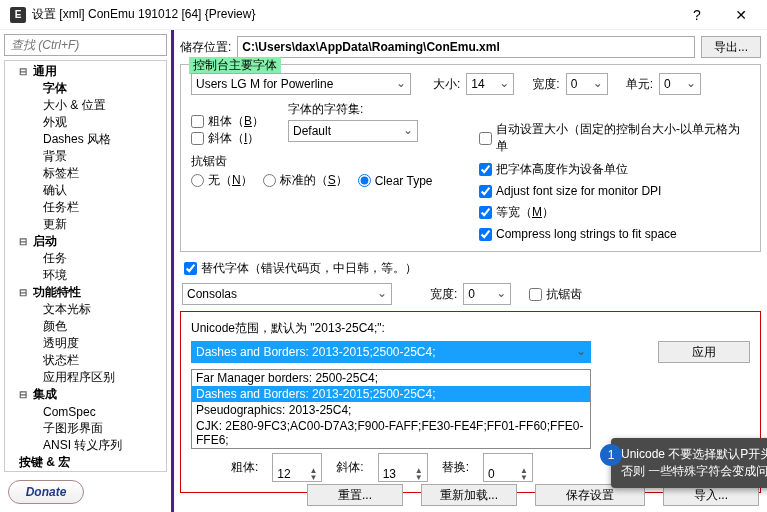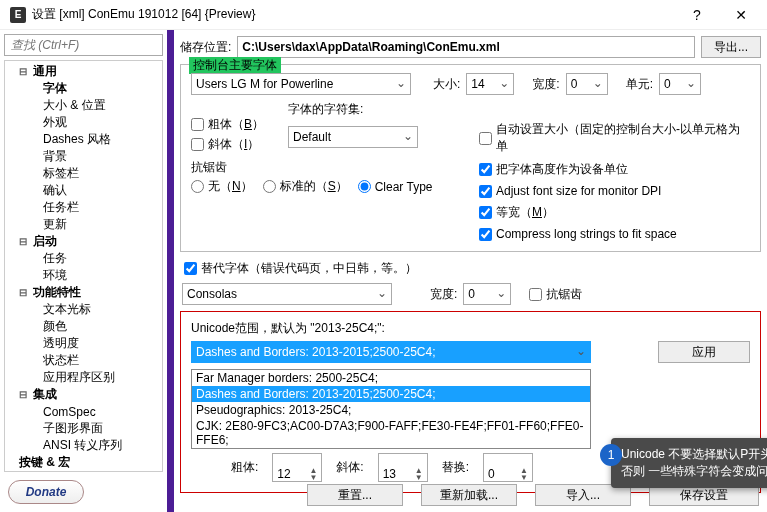--- a/index.html
+++ b/index.html
@@ -4,41 +4,41 @@
 <style>
   * { box-sizing: border-box; margin: 0; padding: 0; font-family: "Microsoft YaHei", "Segoe UI", sans-serif; font-size: 12px; }
   body { background: #fff; width: 767px; height: 512px; overflow: hidden; position: relative; }
 
   .titlebar { height: 30px; background: #fff; border-bottom: 1px solid #eee; display: flex; align-items: center; padding: 0 4px; }
   .titlebar .app-icon { width: 16px; height: 16px; background: #333; display: inline-flex; margin: 0 6px; border-radius:2px; align-items:center; justify-content:center; color:#fff; font-weight:bold; font-size:10px;}
   .titlebar .title { flex: 1; font-size: 12px; color: #000; }
   .titlebar .winbtn { width: 44px; height: 30px; display: inline-flex; align-items: center; justify-content: center; font-size: 14px; }
 
   .main { display: flex; height: calc(512px - 30px); }
-  .sidebar { width: 174px; border-right: 7px solid #4c1d95; display:flex; flex-direction:column; }
+  .sidebar { width: 174px; border-right: 3px solid #4c1d95; display:flex; flex-direction:column; }
   .search-wrap { padding: 4px; }
   .search { width: 100%; height: 22px; border: 1px solid #aaa; padding: 0 6px; font-style: italic; color: #777; }
   .tree { flex:1; overflow: auto; padding: 2px 4px 4px 4px; border: 1px solid #ccc; margin: 0 4px; }
   .tree-item { display:flex; align-items:center; height: 17px; padding-left: 10px; cursor: default; white-space: nowrap; }
   .tree-item.level1 { padding-left: 10px; font-weight:bold; color:#000; }
   .tree-item.level2 { padding-left: 34px; color:#000; }
   .tree-item.bold { font-weight: bold; }
   .tree-expander { width:12px; display:inline-block; color:#666; font-size:10px; margin-right:2px;}
   .donate-wrap { padding: 8px; }
   .donate { width: 76px; height: 24px; border-radius: 12px; border: 1px solid #a88; background: linear-gradient(#fff,#eee); font-style: italic; font-weight: bold; color: #223a84; }
 
   .content { flex: 1; padding: 6px 6px 6px 6px; position: relative; }
   .row { display:flex; align-items:center; gap:6px; margin-bottom:6px; }
   .label { white-space: nowrap; }
   .path-input { flex:1; height:22px; border:1px solid #aaa; padding:0 4px;font-weight:bold; }
   .btn { height:22px; min-width:60px; border:1px solid #aaa; background:#eee; padding:0 10px; }
   .btn.wide { min-width: 92px; }
 
   .group { border:1px solid #bbb; padding:8px 10px 10px 10px; margin-bottom:8px; position: relative; }
-  .group-title { position:absolute; top:-8px; left:8px; background:#22c55e; padding:0 4px; font-size:12px; }
+  .group-title { position:absolute; top:-8px; left:8px; background:#86efac; padding:0 4px; font-size:12px; }
   .combo { height:22px; border:1px solid #aaa; padding:0 20px 0 4px; background:#fff; position:relative; display:flex; align-items:center; }
   .combo::after { content:"⌄"; position:absolute; right:4px; top:2px; font-size:12px; color:#555; }
   .numbox { width:50px; height:29px; border:1px solid #aaa; padding:0 4px; display:flex; align-items:flex-end; justify-content:space-between; }
   .numbox .spin { font-size:8px; line-height:7px; color:#555; }
 
   .chk { display:inline-flex; align-items:center; gap:4px; }
   .chk input { width:13px; height:13px; }
   .rad { display:inline-flex; align-items:center; gap:4px; }
   .rad input { width:13px; height:13px; }
   .font-group-inner { display:flex; gap:18px; }
@@ -191,21 +191,21 @@
       </div>
 
       <div class="font-group-inner">
         <div class="font-left">
           <div class="row" style="gap:24px">
             <label class="chk">
                 <input type="checkbox" style="">
                 <span><span>粗体（</span><span class="underline-key">B</span><span>）</span></span>
               </label>
             <div>
-              <div class="label" style="margin-bottom:8px">字体的字符集:</div>
+              <div class="label" style="margin-bottom:2px">字体的字符集:</div>
               <div class="combo" style="width:130px">
                   <span>Default</span>
                 </div>
             </div>
           </div>
           <div class="row" style="margin-top:-18px">
             <label class="chk">
                 <input type="checkbox" style="">
                 <span><span>斜体（</span><span class="underline-key">I</span><span>）</span></span>
               </label>
@@ -303,22 +303,22 @@
         <div class="numbox">
             <span>0</span>
             <span class="spin">▲<br>▼</span>
           </div>
       </div>
     </div>
 
     <div class="footer-btns">
       <button class="btn">重置...</button>
       <button class="btn">重新加载...</button>
+      <button class="btn" style="min-width:110px">保存设置</button>
       <button class="btn">导入...</button>
-      <button class="btn" style="min-width:110px">保存设置</button>
     </div>
 
     <div class="callout">
       <span class="num">1</span>
       <div>Unicode 不要选择默认P开头的</div>
       <div>否则 一些特殊字符会变成问号</div>
     </div>
   </div>
 </div>
 

